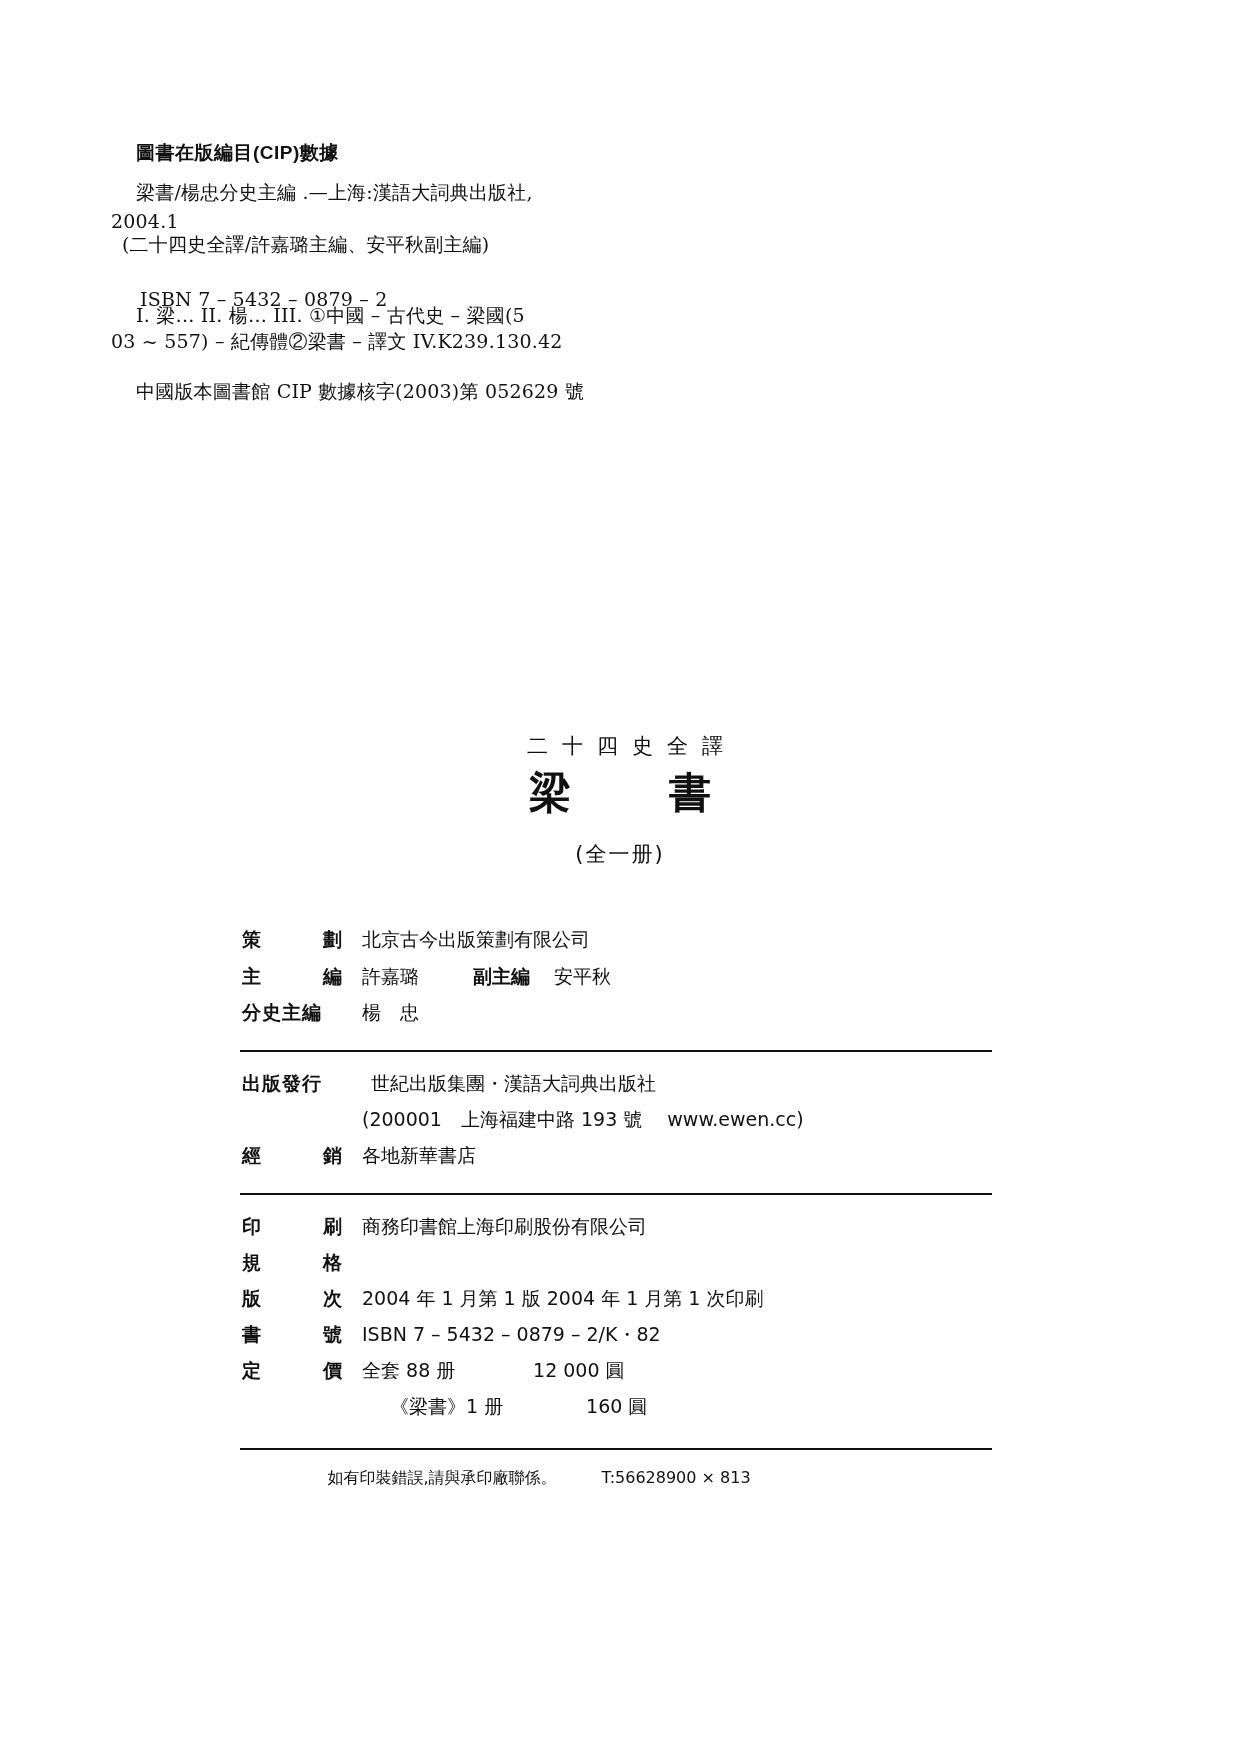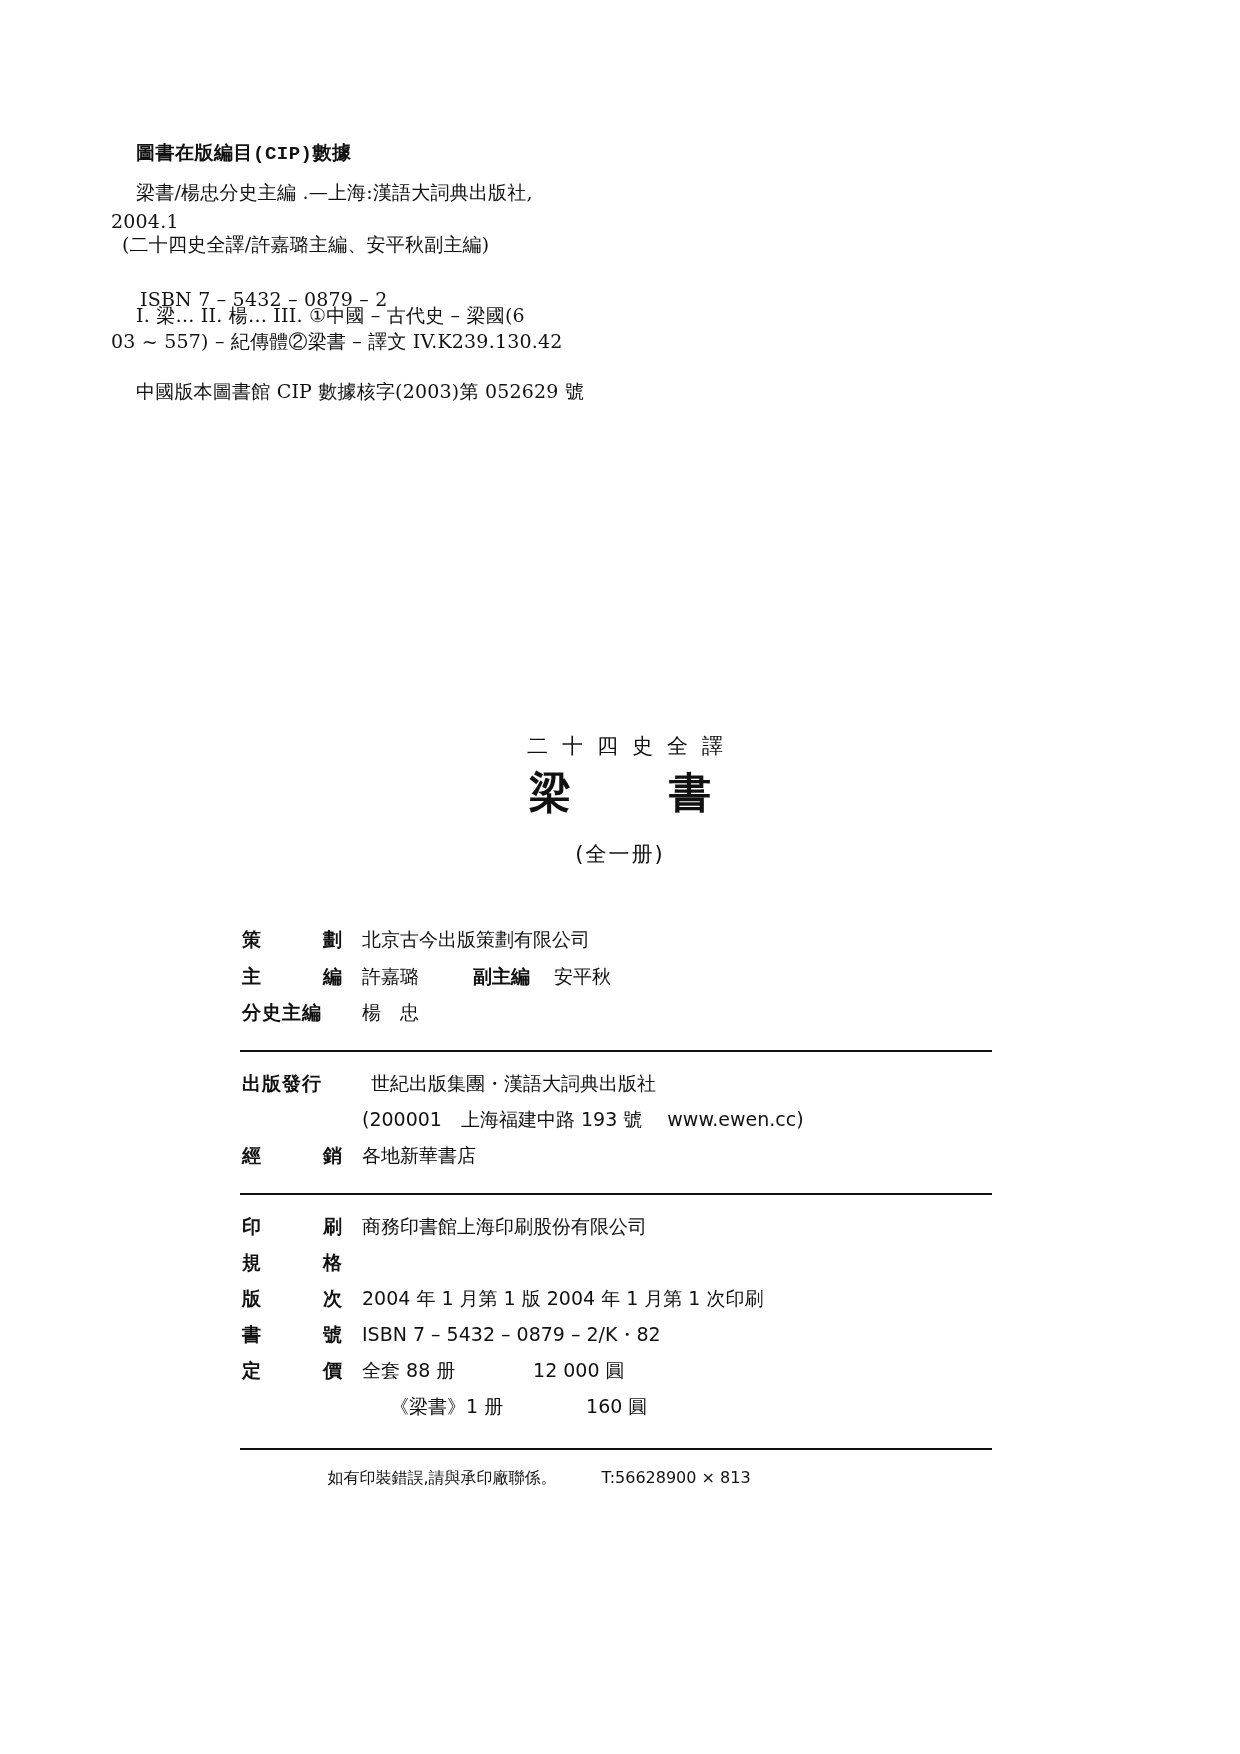--- a/index.html
+++ b/index.html
@@ -13,21 +13,21 @@
       position: relative;
       overflow: hidden;
       color: #111111;
       font-family: "DejaVu Serif", "Liberation Serif", serif;
     }
     .abs { position: absolute; white-space: nowrap; }
 
     
     .cip-title {
       left: 136px; top: 140px;
-      font-family: Liberation Mono, monospace;
+      font-family: Liberation Sans, sans-serif;
       font-weight: bold;
       font-size: 19px;
       letter-spacing: 0.5px;
     }
     .cip-line {
       font-family: "DejaVu Serif", "Liberation Serif", serif;
       font-size: 19px;
       letter-spacing: 0.2px;
       line-height: 22px;
     }
@@ -93,21 +93,21 @@
   </style>
 </head>
 <body>
 
 <div class="abs cip-title">圖書在版編目(CIP)數據</div>
 
 <div class="abs cip-line" style="left:136px; top:181px;">梁書/楊忠分史主編 .—上海:漢語大詞典出版社,</div>
 <div class="abs cip-line" style="left:111px; top:210px;">2004.1</div>
 <div class="abs cip-line" style="left:122px; top:233px;">(二十四史全譯/許嘉璐主編、安平秋副主編)</div>
 <div class="abs cip-line" style="left:140px; top:244px;margin-top:44px;">ISBN 7 – 5432 – 0879 – 2</div>
-<div class="abs cip-line" style="left:136px; top:304px;">I. 梁…   II. 楊…   III. ①中國 – 古代史 – 梁國(6</div>
+<div class="abs cip-line" style="left:136px; top:304px;">I. 梁…   II. 楊…   III. ①中國 – 古代史 – 梁國(5</div>
 <div class="abs cip-line" style="left:111px; top:330px;">03 ~ 557) – 紀傳體②梁書 – 譯文   IV.K239.130.42</div>
 <div class="abs cip-line" style="left:136px; top:380px;">中國版本圖書館 CIP 數據核字(2003)第 052629 號</div>
 
 <div class="abs series">二十四史全譯</div>
 <div class="abs book-title">
   <span>梁</span>
   <span>書</span>
 </div>
 <div class="abs volume">(全一册)</div>
 

